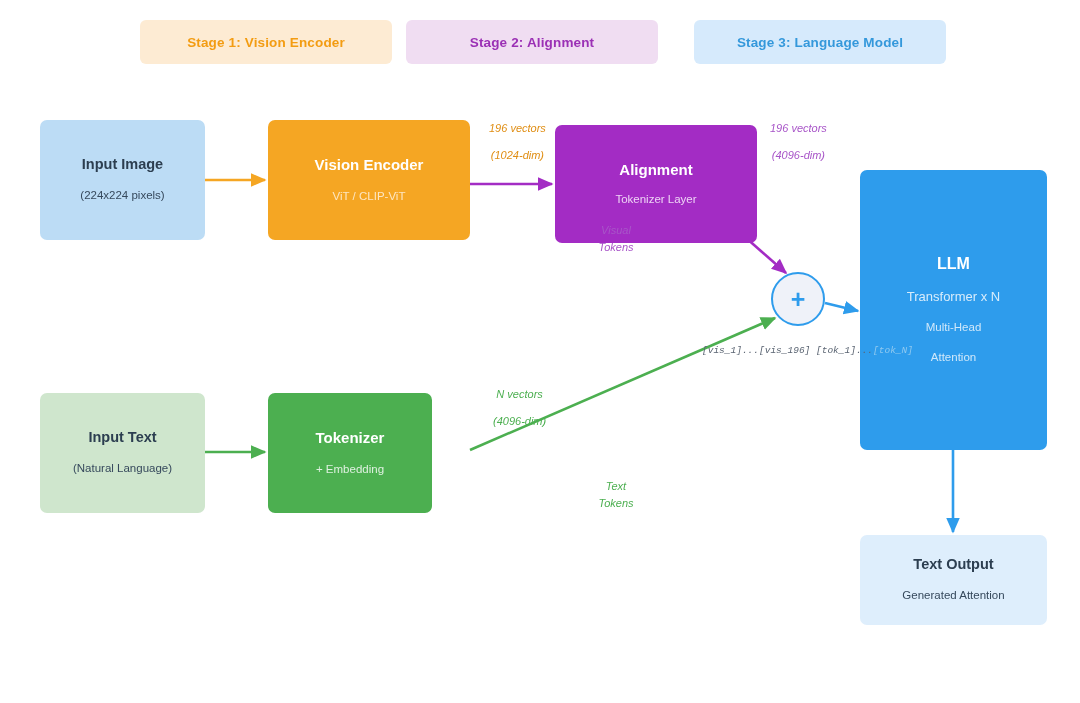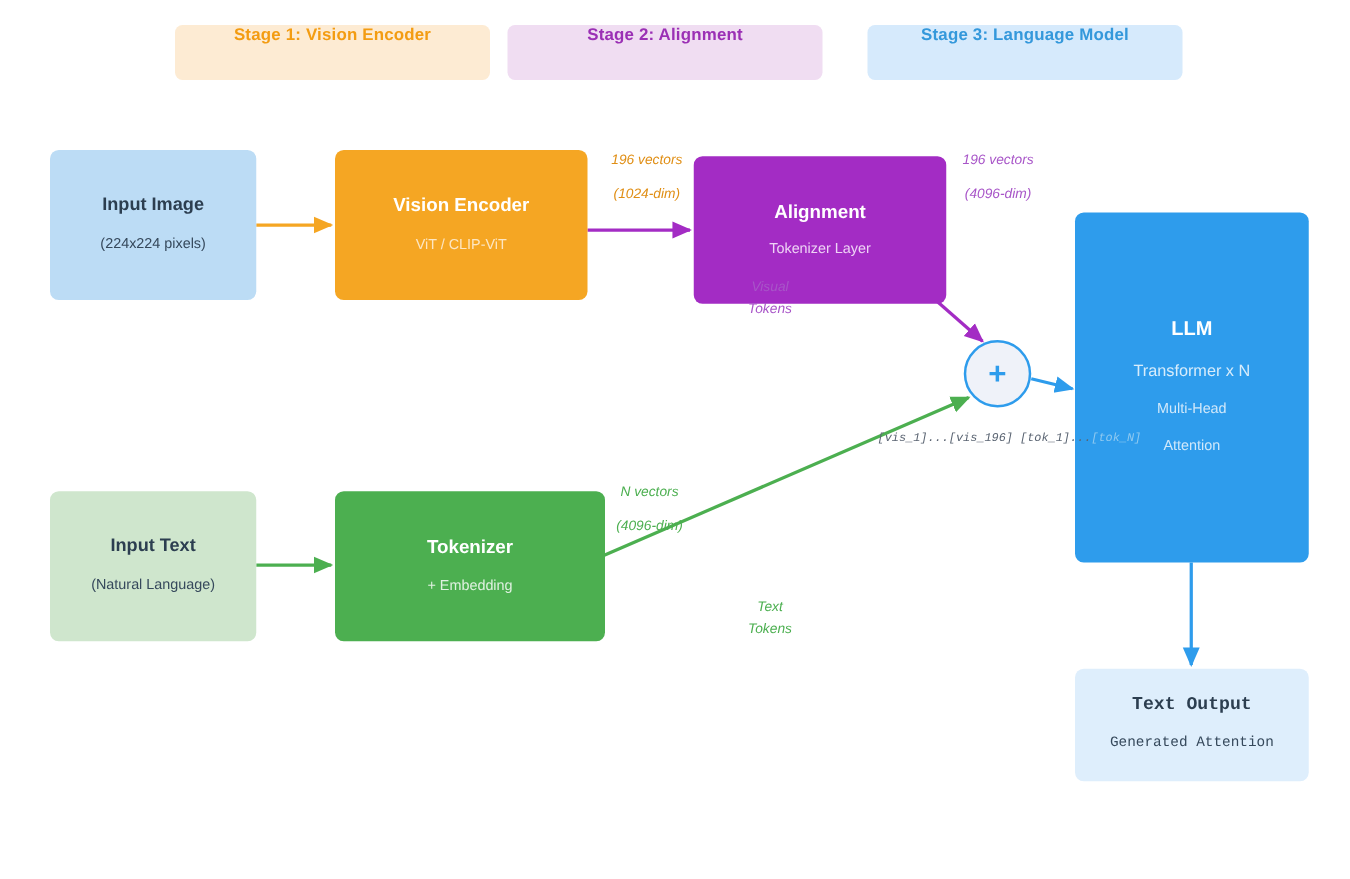--- a/index.html
+++ b/index.html
@@ -26,20 +26,21 @@
     height: 703px;
     pointer-events: none;
   }
 
   
   .stage {
     position: absolute;
     height: 44px;
     border-radius: 6px;
     display: flex;
+    align-items: center;
     justify-content: center;
     font-size: 13.5px;
     font-weight: bold;
     letter-spacing: 0.15px;
   }
   #stage-1 { left: 140px; top: 20px; width: 252px; background: #fdebd3; color: #f39c12; }
   #stage-2 { left: 406px; top: 20px; width: 252px; background: #f0ddf2; color: #9b30b5; }
   #stage-3 { left: 694px; top: 20px; width: 252px; background: #d6eafc; color: #3498db; }
 
   
@@ -97,30 +98,30 @@
   
   #node-input-text {
     left: 40px; top: 393px; width: 165px; height: 120px;
     background: #cfe6cd; color: #2c3e50;
   }
   #node-input-text .title { font-size: 14.5px; }
   #node-input-text .sub { font-size: 11.5px; margin-top: 14px; color: #36495c; }
 
   
   #node-tokenizer {
-    left: 268px; top: 393px; width: 216px; height: 120px;
+    left: 268px; top: 393px; width: 164px; height: 120px;
     background: #4caf50; color: #ffffff;
   }
   #node-tokenizer .title { font-size: 15px; }
   #node-tokenizer .sub { font-size: 11.5px; margin-top: 14px; color: #dff1e0; }
 
   
   #node-text-output {
     left: 860px; top: 535px; width: 187px; height: 90px;
-    background: #deeefc; color: #2c3e50; font-family: Liberation Mono, monospace;
+    background: #deeefc; color: #2c3e50;
   }
   #node-text-output .title { font-size: 14.5px; }
   #node-text-output .sub { font-size: 11.5px; margin-top: 14px; color: #36495c; }
 
   
   #merge-node {
     position: absolute;
     left: 771px; top: 272px;
     width: 54px; height: 54px;
     border-radius: 50%;

